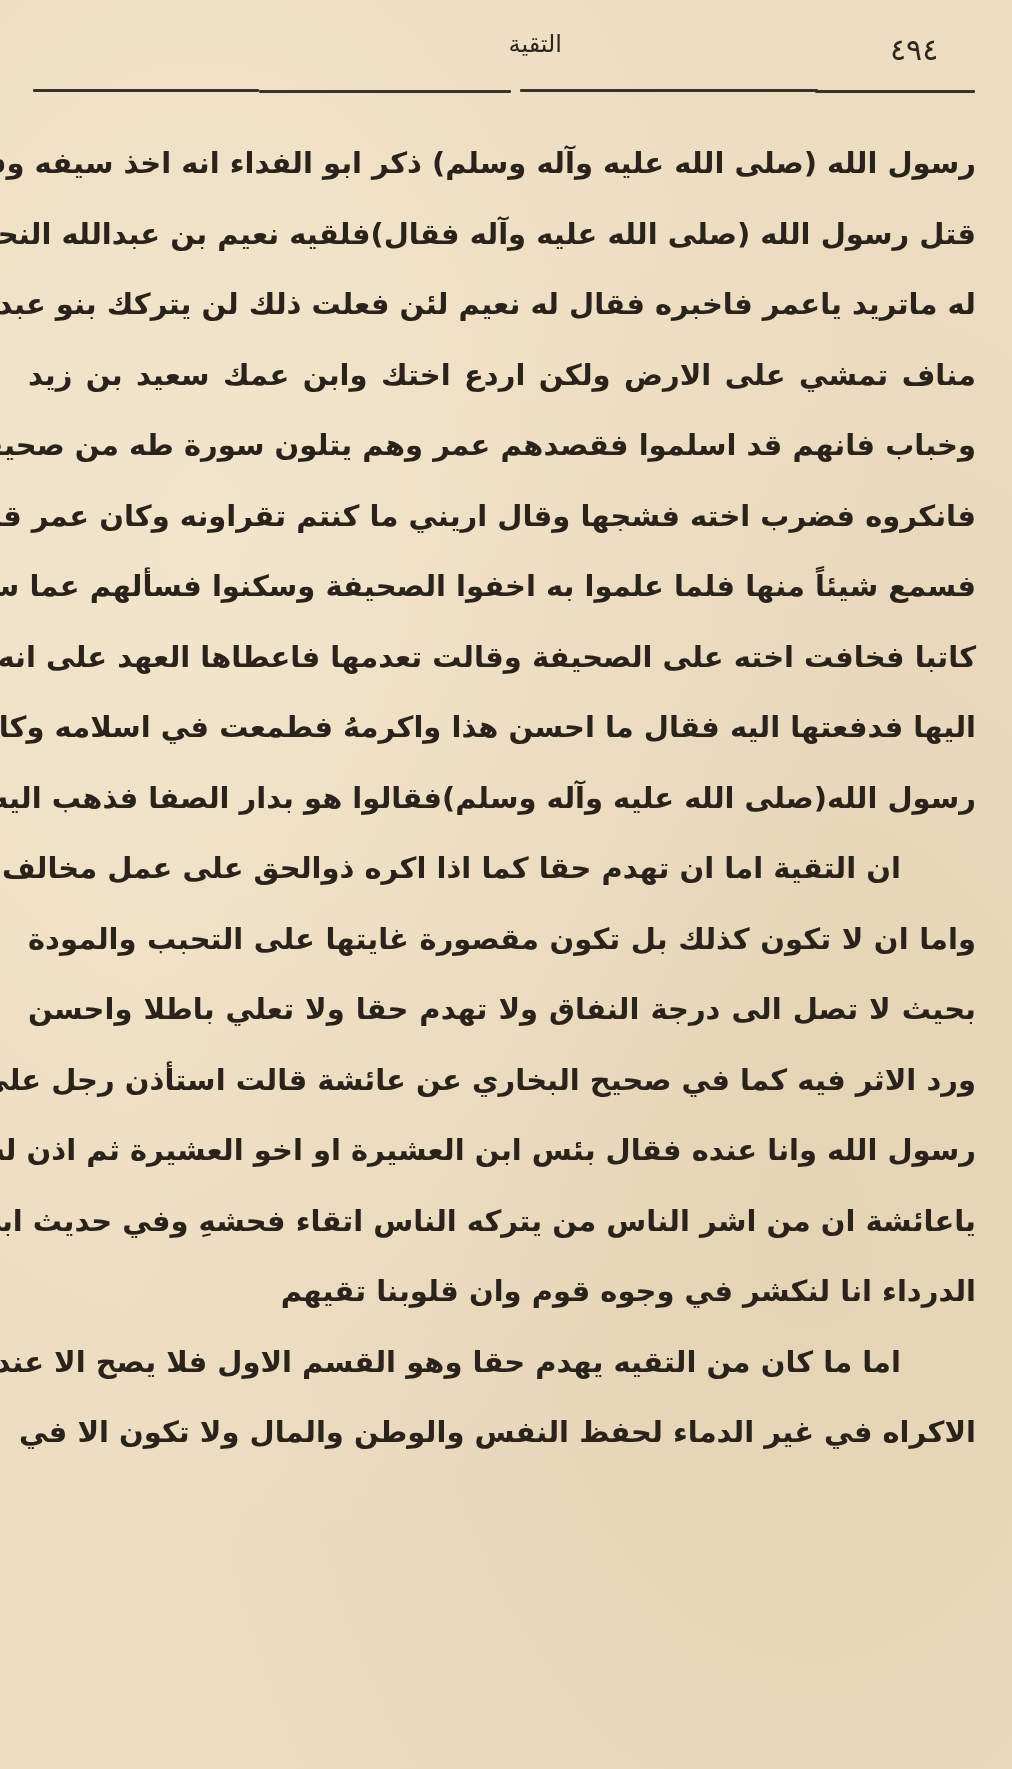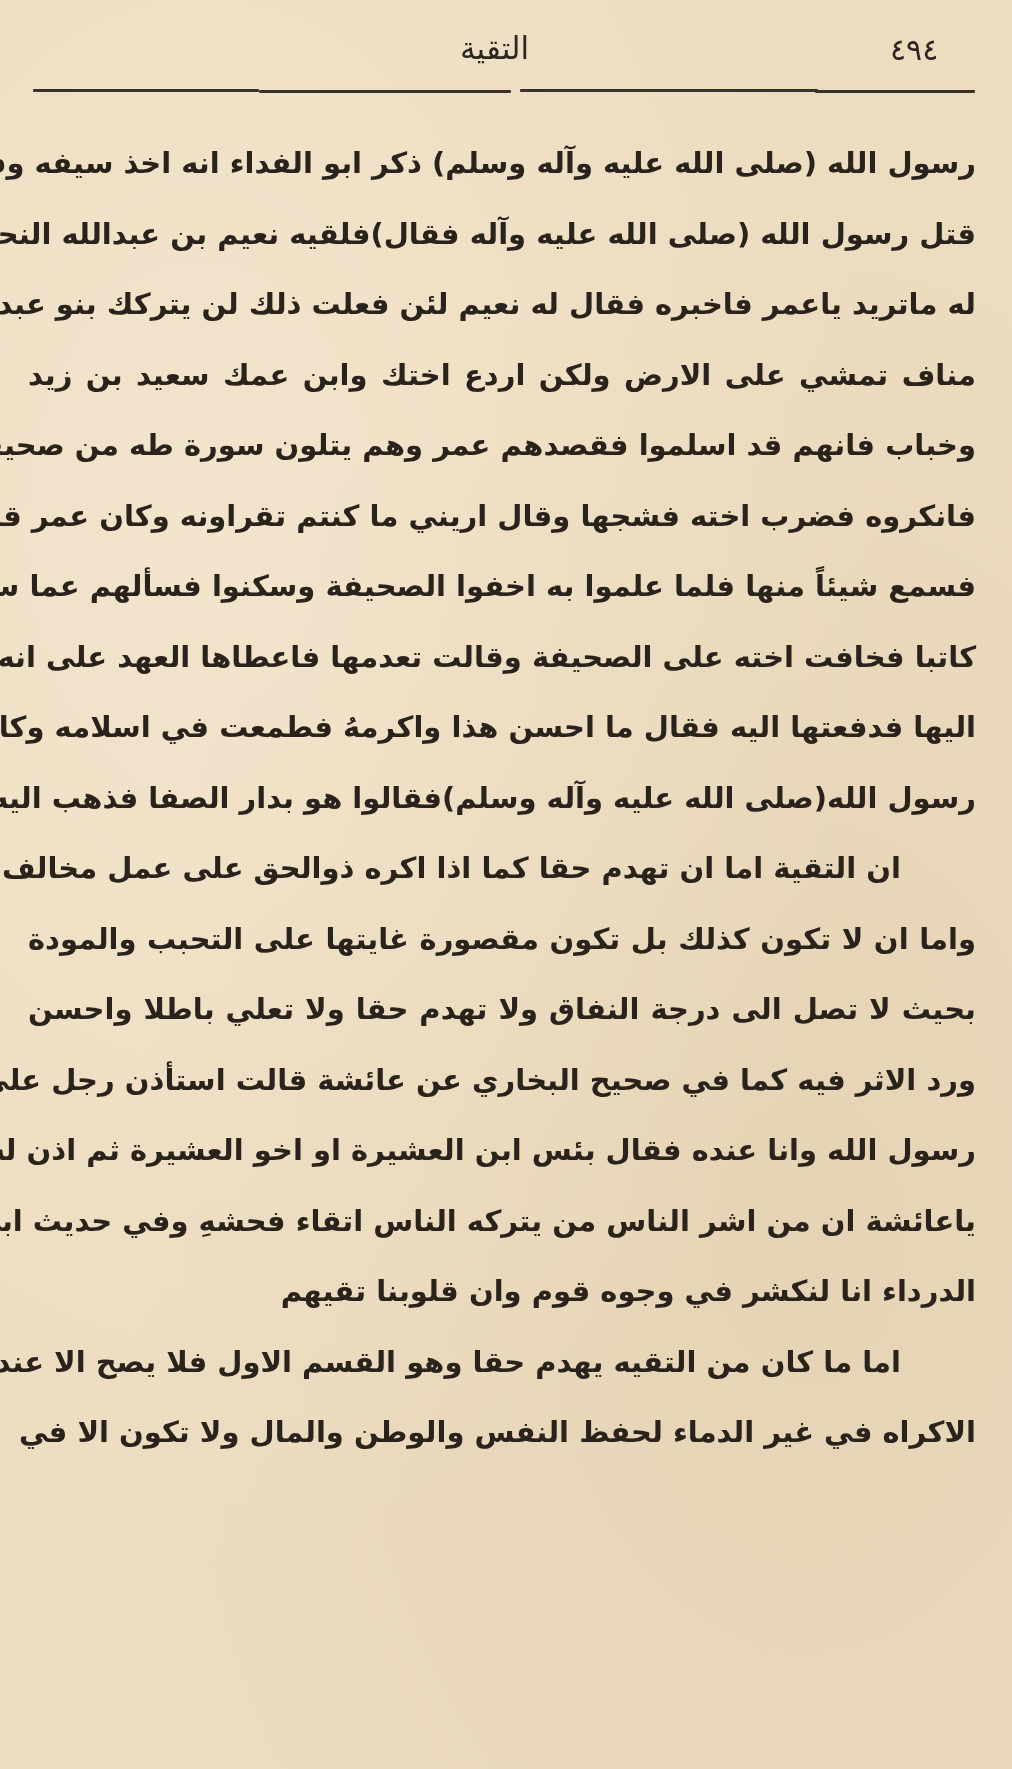--- a/index.html
+++ b/index.html
@@ -26,25 +26,25 @@
     }
     .running-head {
       position: absolute;
       top: 28px;
       left: 0;
       width: 1012px;
       height: 40px;
     }
     .head-title {
       position: absolute;
-      left: 460px;
+      left: 472px;
       top: 2px;
       width: 90px;
-      text-align: left;
-      font-size: 31px;
+      text-align: right;
+      font-size: 24px;
       direction: rtl;
       color: #2d261f;
     }
     .page-number {
       position: absolute;
       left: 890px;
       top: 4px;
       font-size: 30px;
       direction: rtl;
       letter-spacing: 4px;

